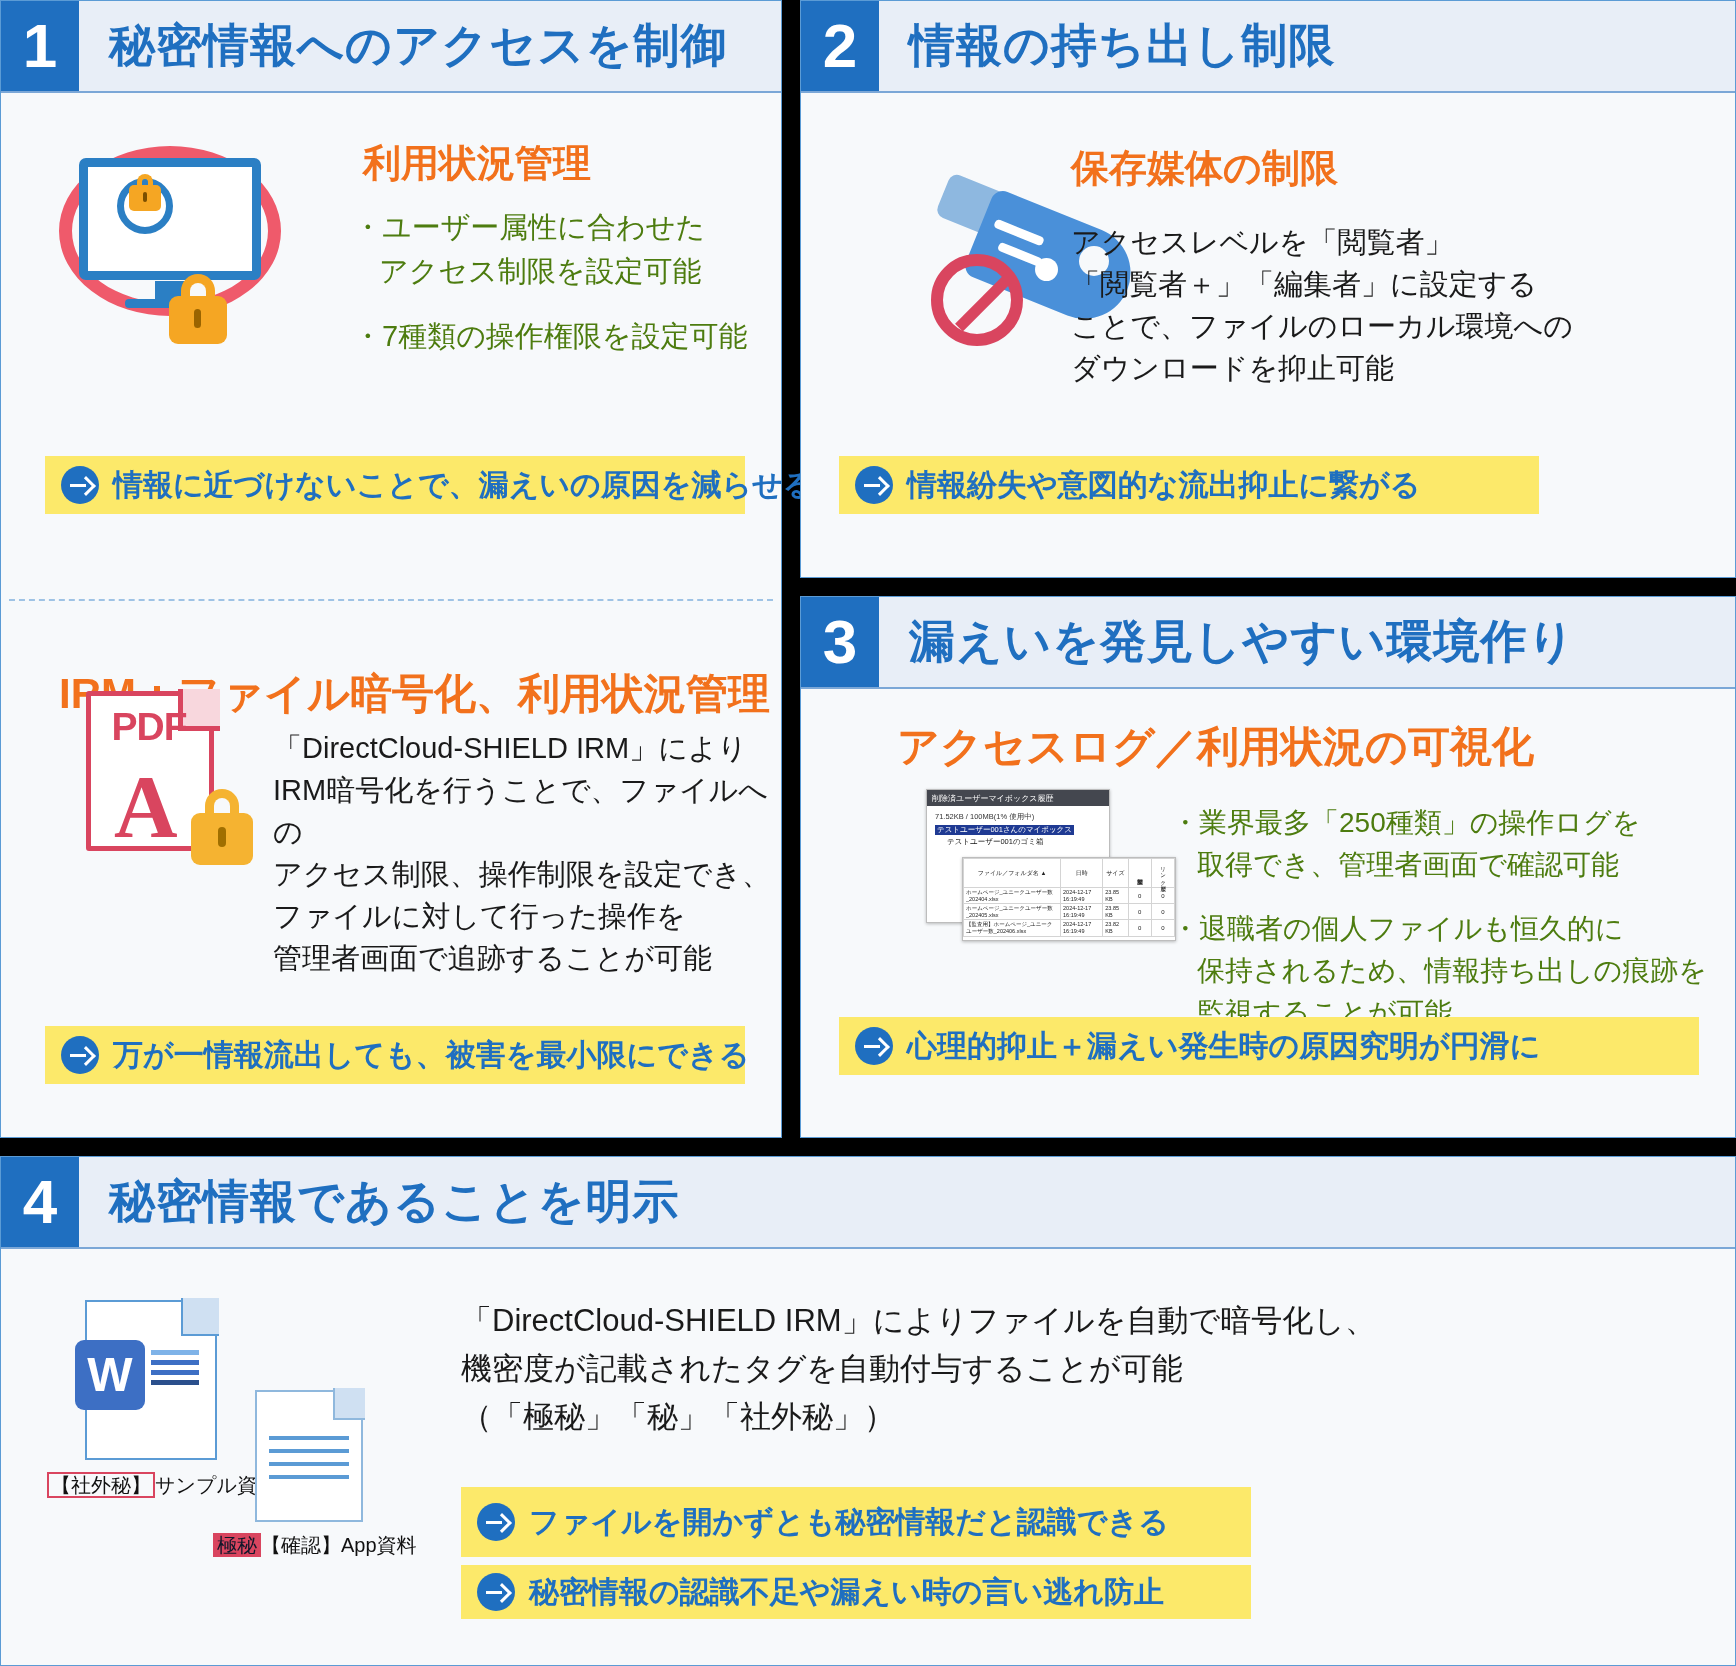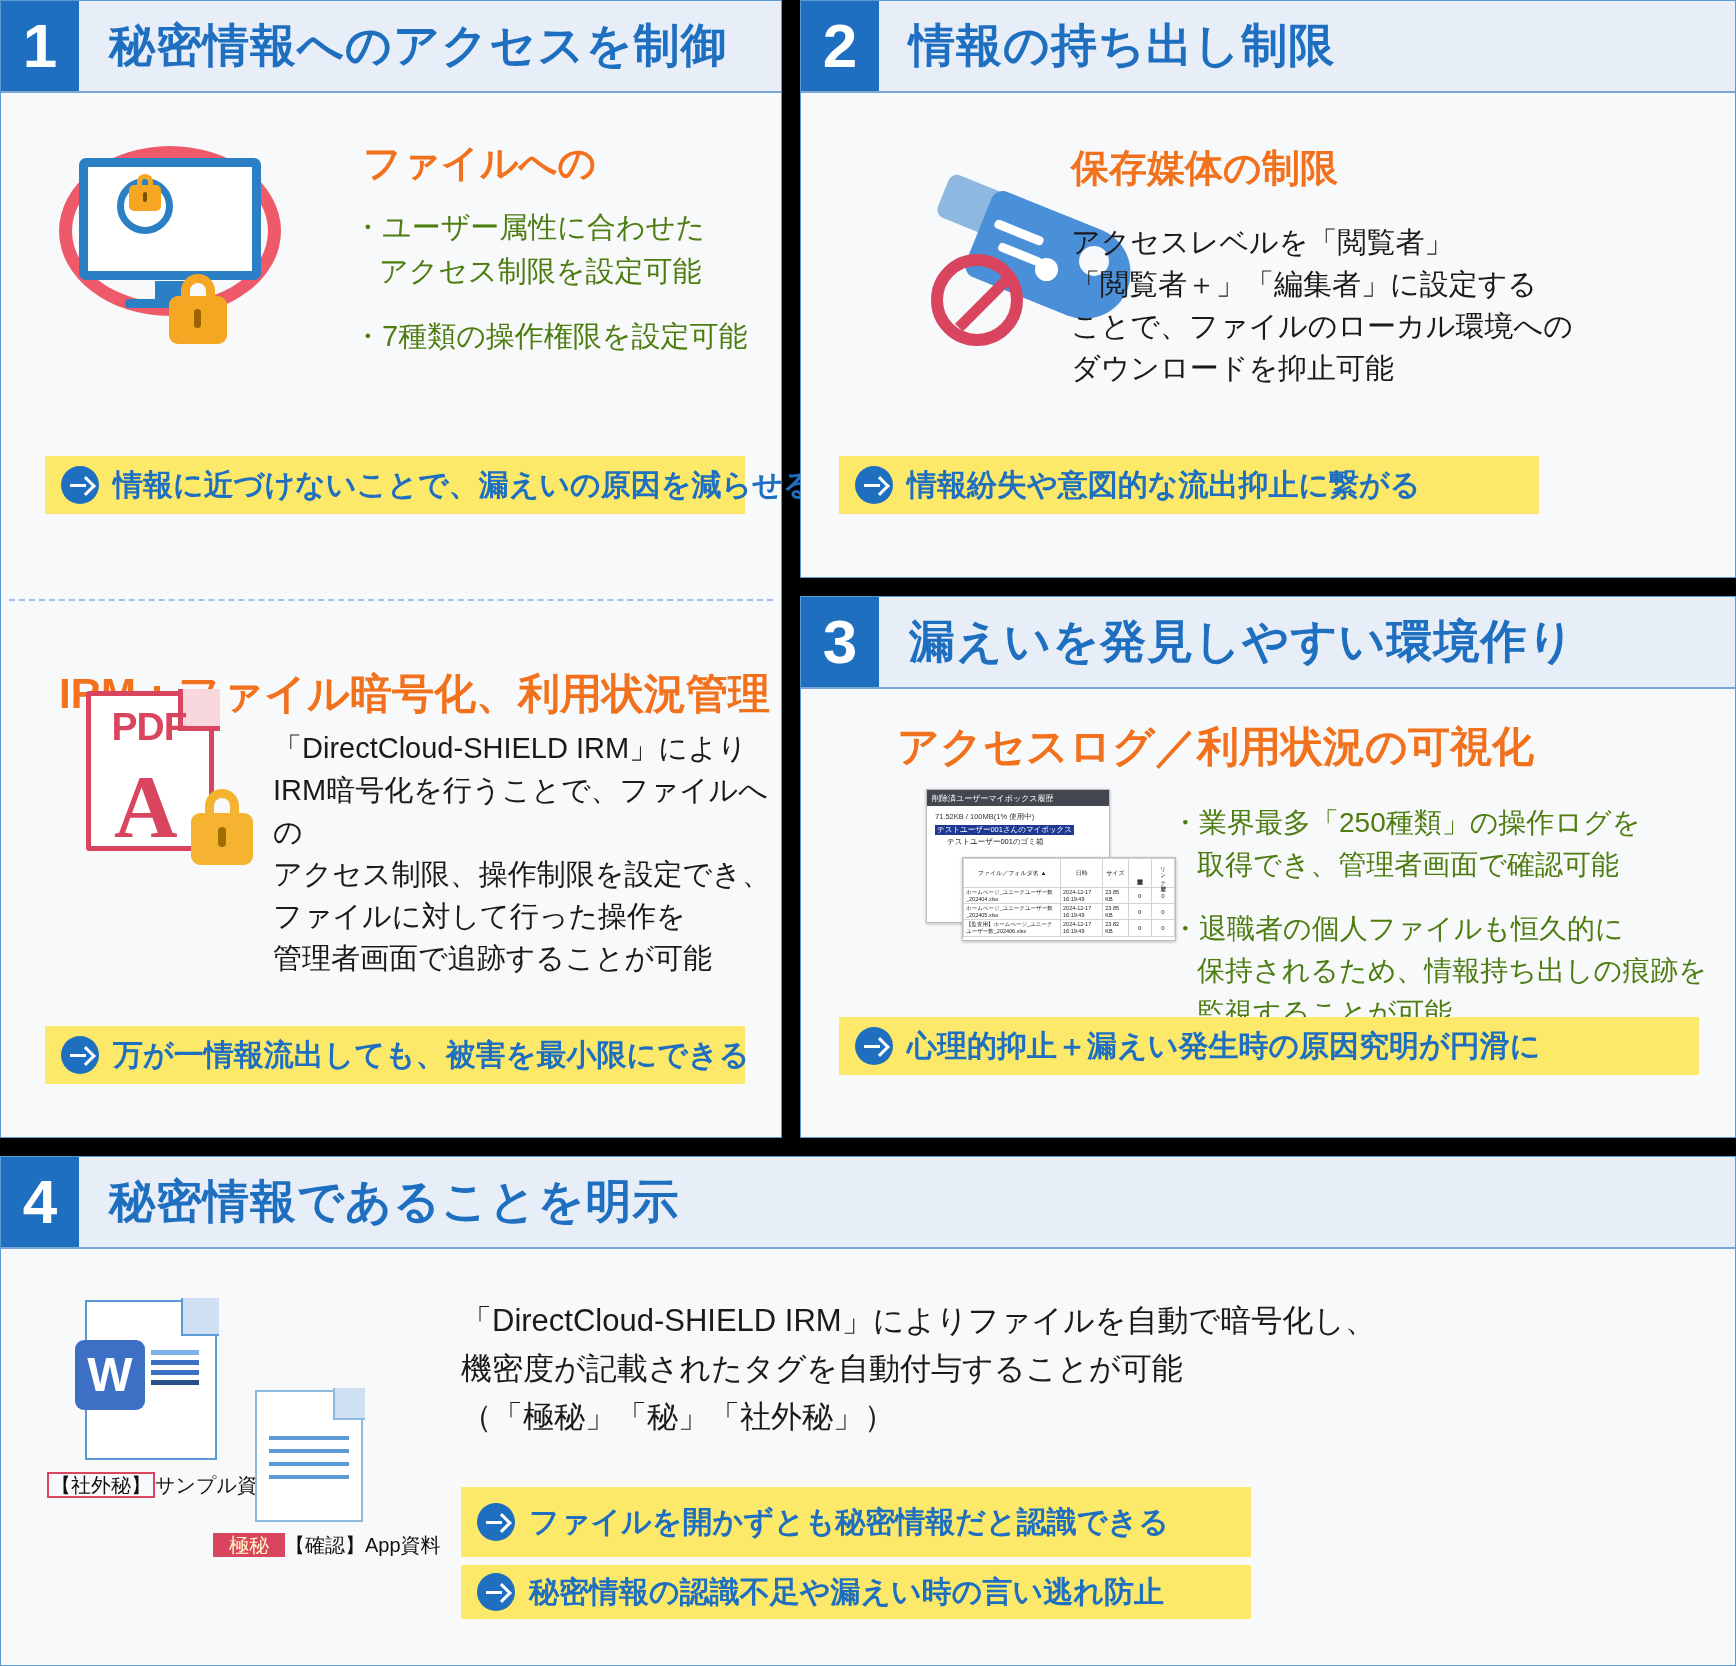--- a/index.html
+++ b/index.html
@@ -144,21 +144,21 @@
 
   
   .word-wrap{position:absolute;left:85px;top:1300px;width:190px;height:200px;}
   .doc-page{position:absolute;left:0;top:0;width:132px;height:160px;background:#fff;border:2px solid #5b9bd5;box-sizing:border-box;}
   .doc-fold{position:absolute;left:96px;top:-2px;width:38px;height:38px;background:#cfe0f2;border-left:2px solid #5b9bd5;border-bottom:2px solid #5b9bd5;box-sizing:border-box;}
   .w-badge{position:absolute;left:-10px;top:40px;width:70px;height:70px;background:#3d6fc4;border-radius:9px;color:#fff;font-size:48px;font-weight:bold;display:flex;align-items:center;justify-content:center;line-height:1;}
   .doc-lines{position:absolute;left:66px;top:50px;width:48px;}
   .doc-lines i{display:block;height:5px;margin-bottom:5px;}
   .doc-cap{position:absolute;left:-38px;top:172px;font-size:20px;color:#111;white-space:nowrap;}
   .tag-red{border:2px solid #d9455f;padding:0 2px;color:#111;margin-top:20px;}
-  .tag-fill{background:#d9455f;color:#fef9c3;padding:1px 16px;text-align:right;}
+  .tag-fill{background:#d9455f;color:#0f172a;padding:1px 4px;text-align:right;}
 
   .doc2-wrap{position:absolute;left:255px;top:1390px;width:180px;height:180px;}
   .doc2-page{position:absolute;left:0;top:0;width:108px;height:132px;background:#fff;border:2px solid #8fb8dd;box-sizing:border-box;}
   .doc2-fold{position:absolute;left:78px;top:-2px;width:32px;height:32px;background:#cfe0f2;border-left:2px solid #8fb8dd;border-bottom:2px solid #8fb8dd;box-sizing:border-box;}
   .doc2-lines{position:absolute;left:14px;top:46px;width:80px;}
   .doc2-lines i{display:block;height:4px;background:#5b9bd5;margin-bottom:9px;}
   .doc2-cap{position:absolute;left:-42px;top:142px;font-size:20px;color:#111;white-space:nowrap;}
 </style>
 </head>
 <body>
@@ -174,21 +174,21 @@
     <div class="monitor-wrap">
       <div class="ellipse"></div>
       <div class="screen"></div>
       <div class="screen-ring"></div>
       <div class="lock-sm"></div>
       <div class="stand"></div>
       <div class="base"></div>
       <div class="lock-lg"></div>
     </div>
 
-    <div class="sub-title" style="position:absolute;left:362px;top:140px;">ファイルへの</div>
+    <div class="sub-title" style="position:absolute;left:362px;top:140px;">利用状況管理</div>
 
     <div class="bullets" style="position:absolute;left:352px;top:205px;width:400px;">
       <div>
         <span>・ユーザー属性に合わせた</span>
         <span class="ind">アクセス制限を設定可能</span>
       </div>
       <div style="margin-top:22px;">
         <span>・7種類の操作権限を設定可能</span>
       </div>
     </div>

